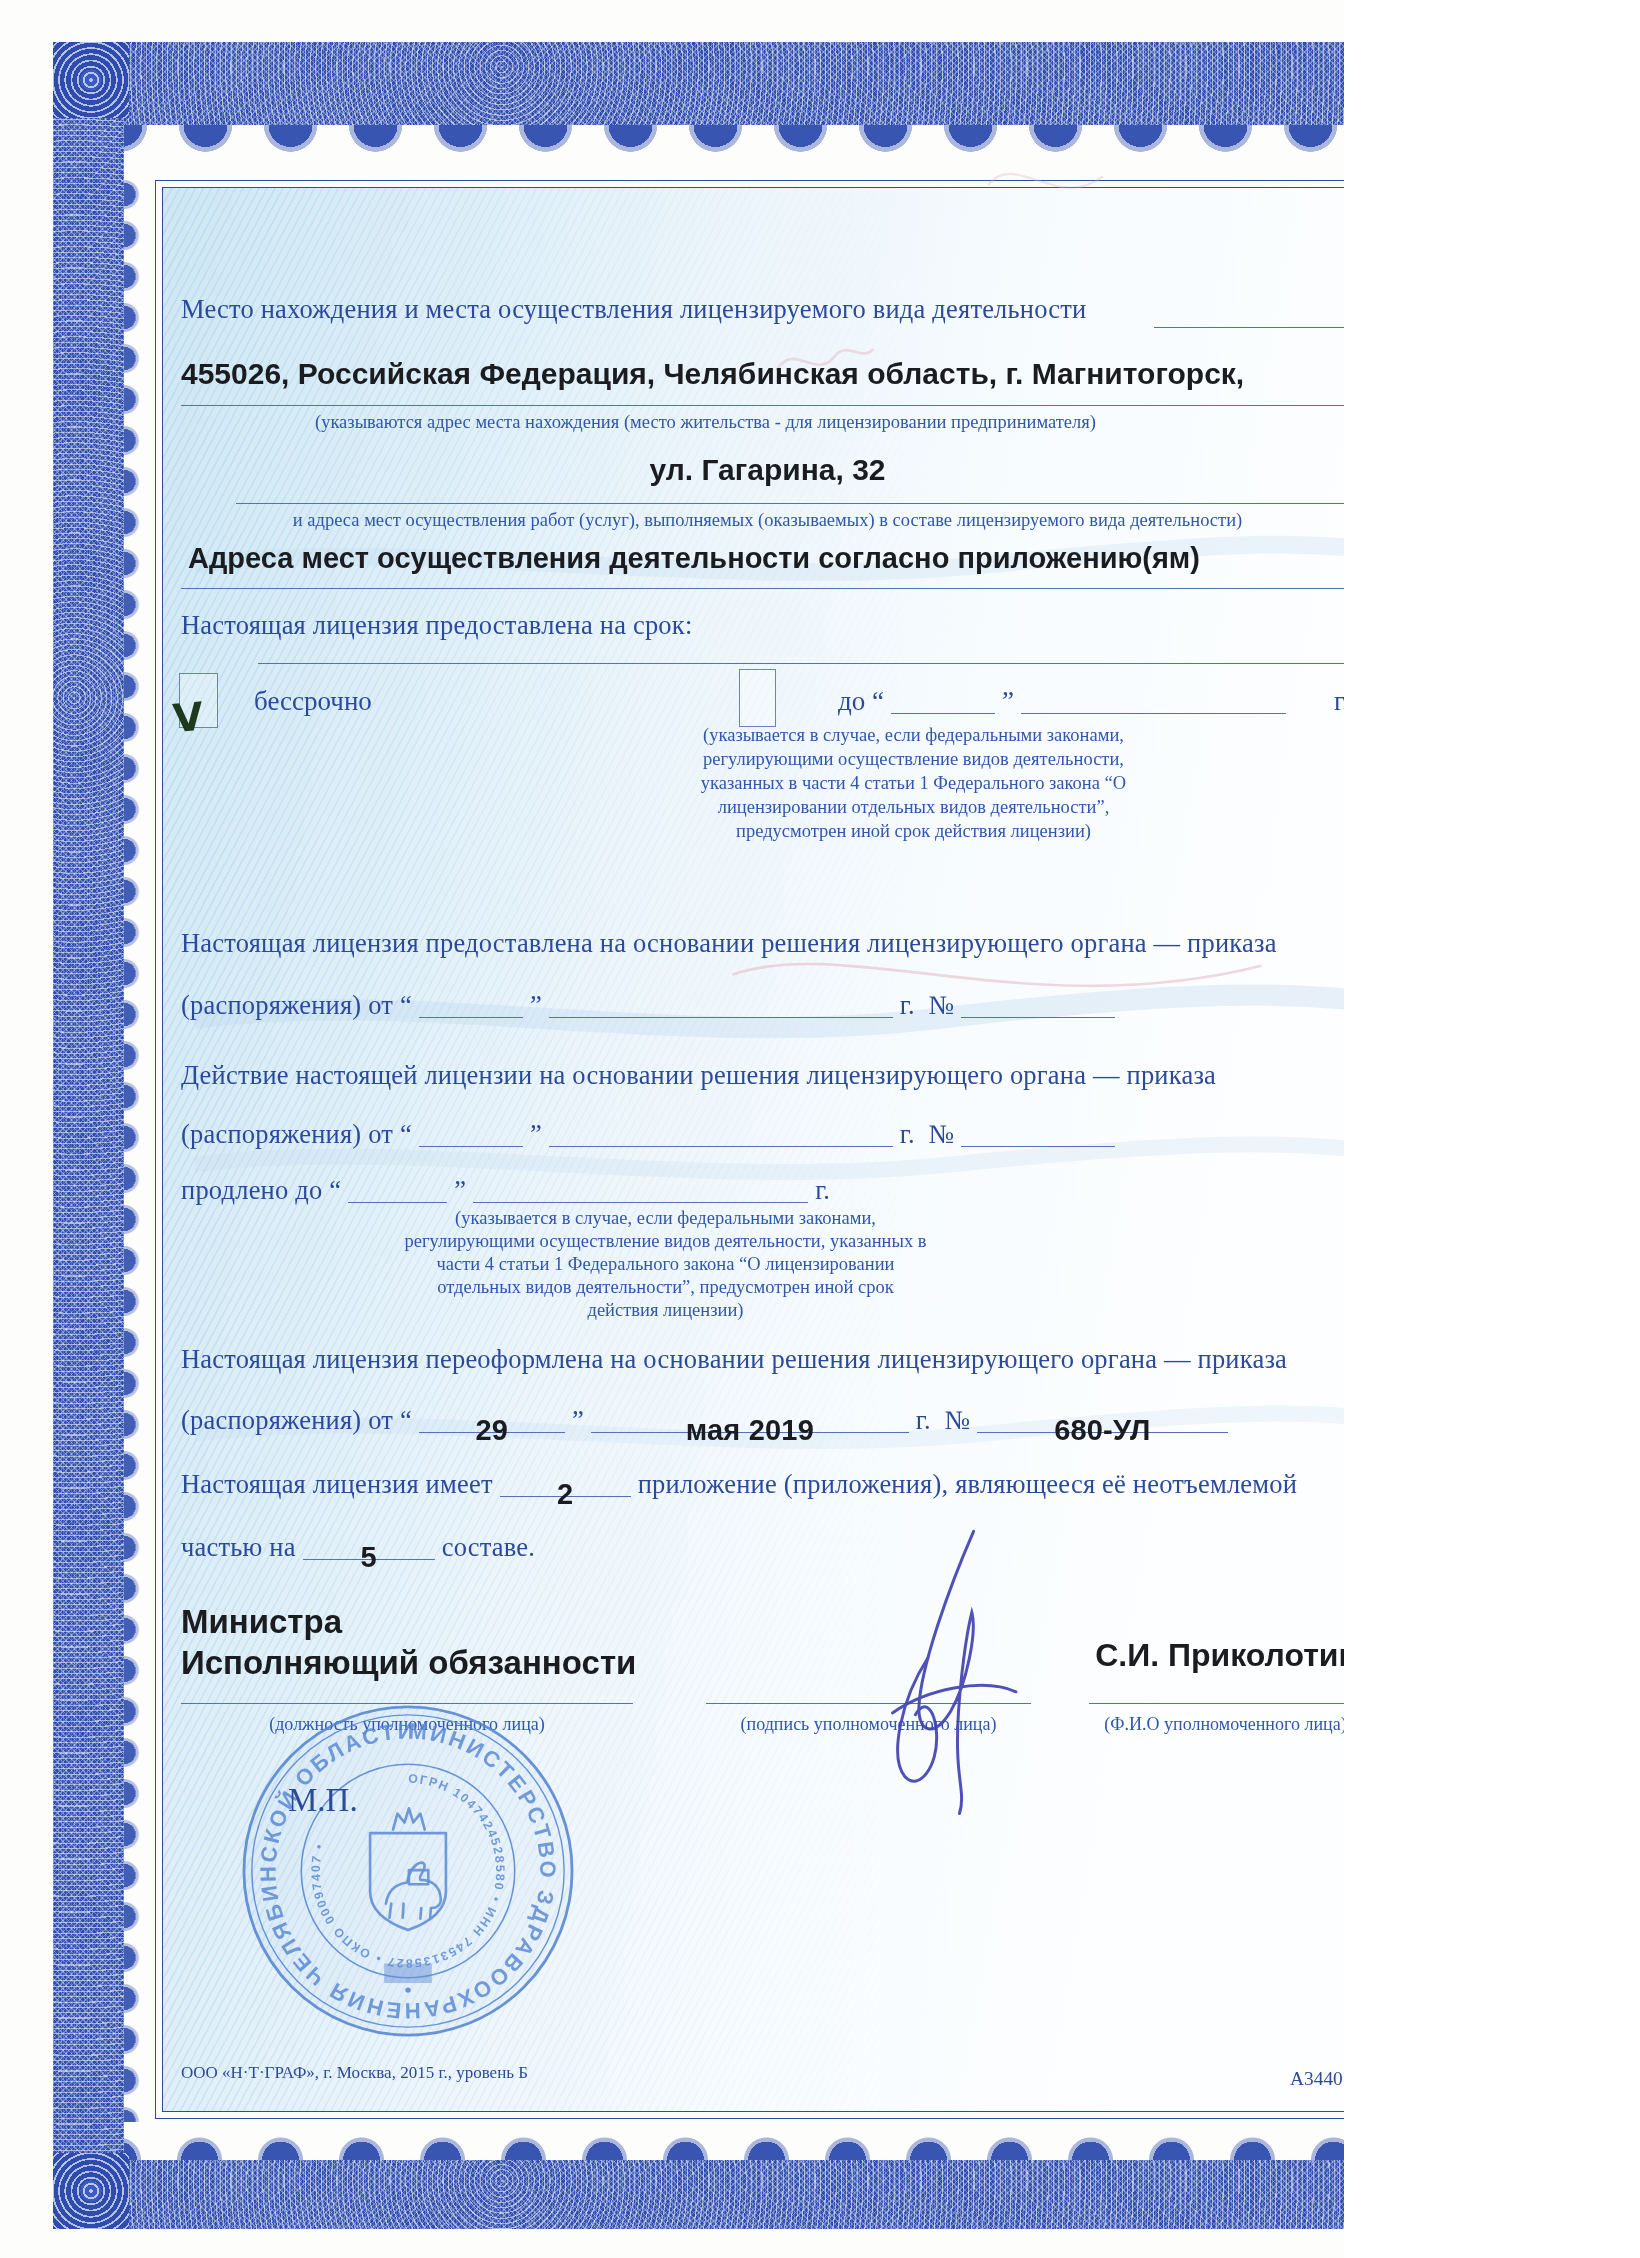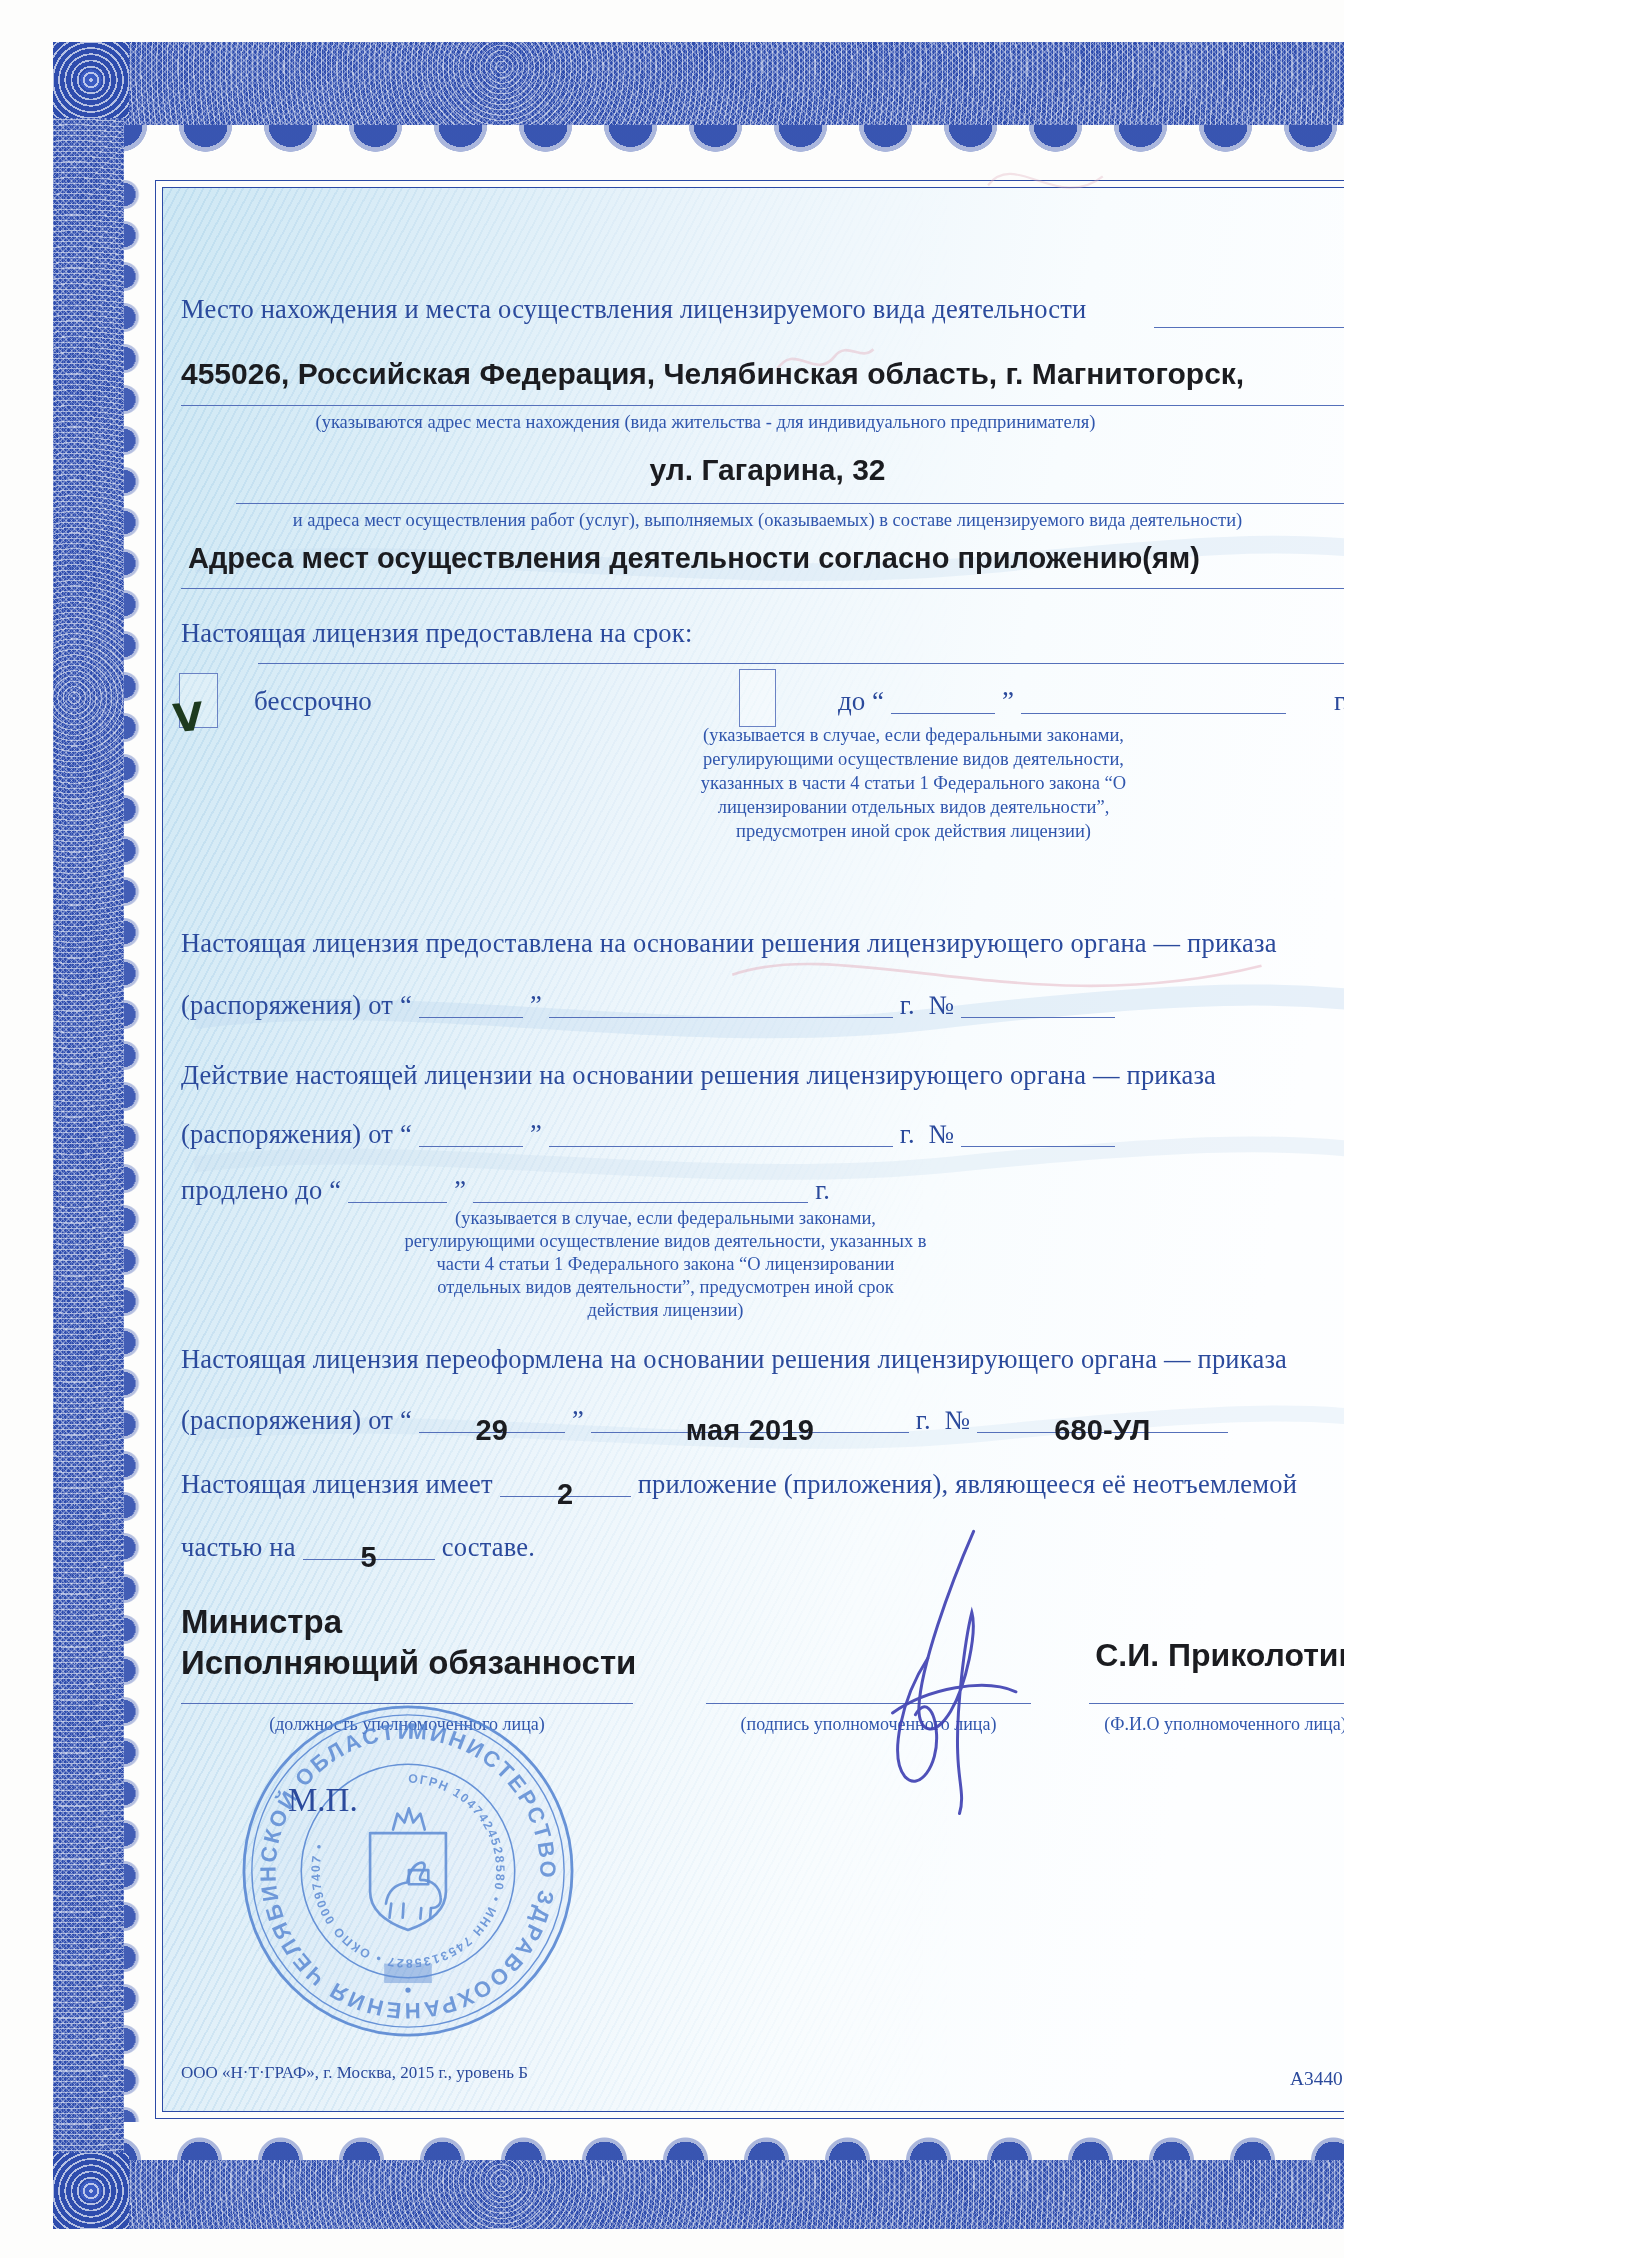--- a/index.html
+++ b/index.html
@@ -85,31 +85,31 @@
     <path d="M830 1105 C 960 1060, 1170 1160, 1430 1095" stroke="#e3a9b8" stroke-width="3" fill="none" opacity="0.45"></path>
     <path d="M880 420 c 20 -34, 44 12, 66 -16 c 14 -18, 30 6, 44 -8" stroke="#e3a9b8" stroke-width="3" fill="none" opacity="0.40"></path>
     <path d="M1120 210 c 30 -40, 80 30, 130 -10" stroke="#dfb0bc" stroke-width="2.5" fill="none" opacity="0.35"></path>
   </svg>
 
   <div class="abs ser body-t z" style="left:181px;top:294px;">Место нахождения и места осуществления лицензируемого вида деятельности</div>
   <div class="hr z" style="left:1154px;top:327px;width:199px;"></div>
 
   <div class="abs fill z" style="left:181px;top:357px;font-size:30px;">455026, Российская Федерация, Челябинская область, г. Магнитогорск,</div>
   <div class="hr z" style="left:181px;top:405px;width:1173px;"></div>
-  <div class="abs cap z" style="left:238px;top:411px;width:935px;">(указываются адрес места нахождения (вида жительства - для индивидуального предпринимателя)</div>
+  <div class="abs cap z" style="left:238px;top:411px;width:935px;">(указываются адрес места нахождения (место жительства - для лицензировании предпринимателя)</div>
 
   <div class="abs fill z" style="left:181px;top:453px;width:1173px;text-align:center;font-size:30px;">ул. Гагарина, 32</div>
   <div class="hr z" style="left:236px;top:503px;width:1118px;"></div>
   <div class="abs fill z" style="left:188px;top:542px;font-size:29px;">Адреса мест осуществления деятельности согласно приложению(ям)</div>
 
   <div class="abs cap z" style="left:181px;top:509px;width:1173px;">и адреса мест осуществления работ (услуг), выполняемых (оказываемых) в составе лицензируемого вида деятельности)</div>
   <div class="hr z" style="left:181px;top:588px;width:1173px;"></div>
   <div class="hr z" style="left:258px;top:663px;width:1097px;"></div>
 
-  <div class="abs ser body-t z" style="left:181px;top:610px;margin-top:8px;">Настоящая лицензия предоставлена на срок:</div>
+  <div class="abs ser body-t z" style="left:181px;top:610px;">Настоящая лицензия предоставлена на срок:</div>
 
   <div class="checkbox z" style="left:179px;top:673px;width:37px;height:53px;"></div>
   <div class="abs z" style="left:173px;top:695px;font-family:'DejaVu Sans',sans-serif;font-weight:700;font-size:39px;color:#1d3a1e;transform:rotate(-5deg);">V</div>
   <div class="abs ser z" style="left:254px;top:686px;font-size:27px;">бессрочно</div>
 
   <div class="checkbox z" style="left:739px;top:669px;width:35px;height:56px;"></div>
   <div class="abs ser z row" style="left:838px;top:686px;font-size:27px;"><span>до “</span><span class="bl" style="width:104px;"></span><span>”</span><span class="bl" style="width:265px;"></span></div>
   <div class="abs ser z" style="left:1334px;top:686px;font-size:27px;">г.</div>
 
   <div class="abs cap z" style="left:684px;top:723px;width:459px;line-height:24px;">(указывается в случае, если федеральными законами, регулирующими осуществление видов деятельности, указанных в части 4 статьи 1 Федерального закона “О лицензировании отдельных видов деятельности”, предусмотрен иной срок действия лицензии)</div>

